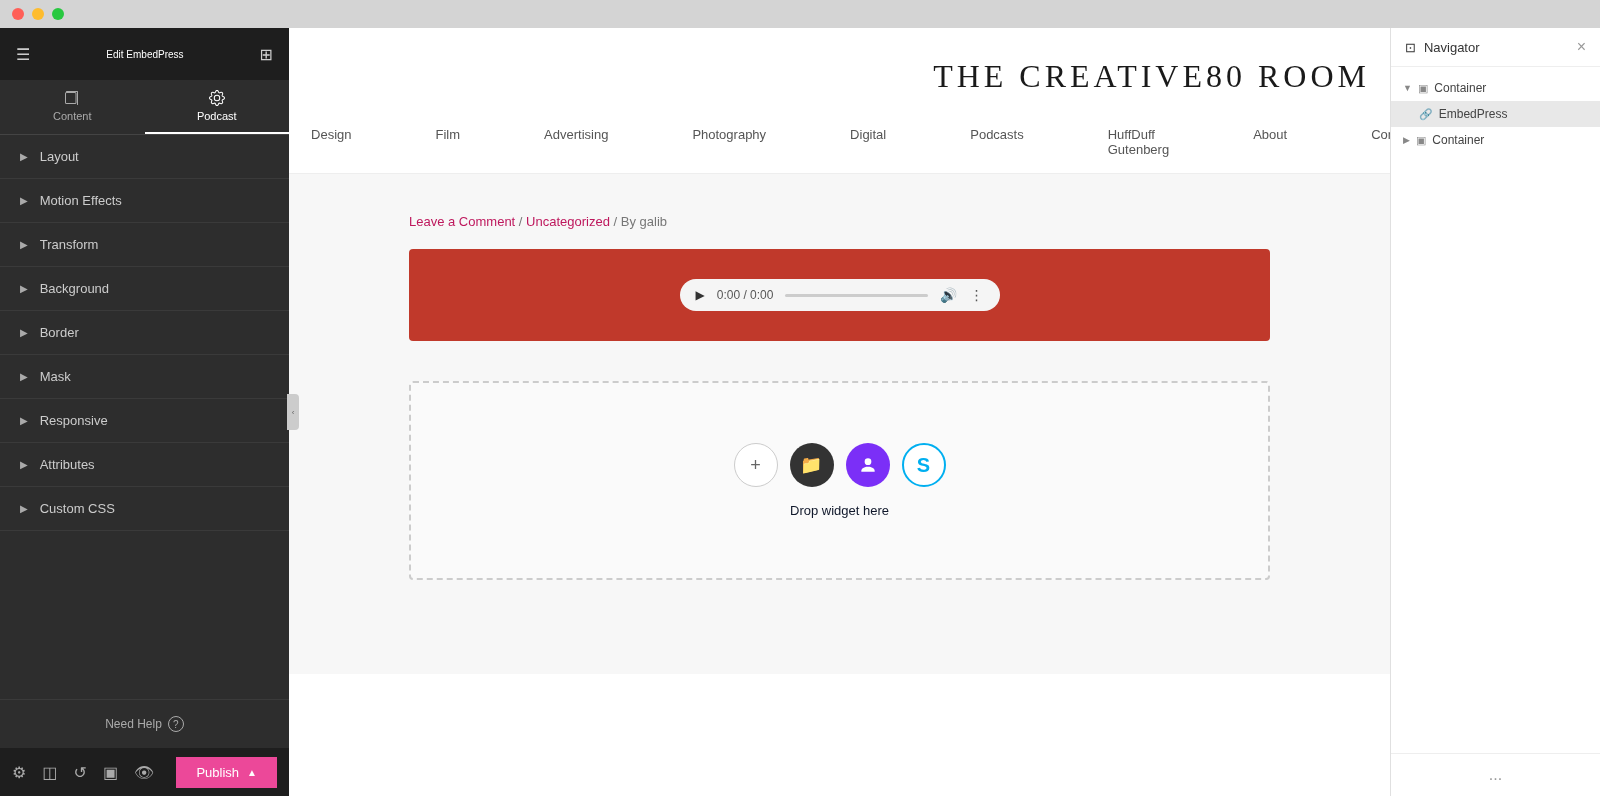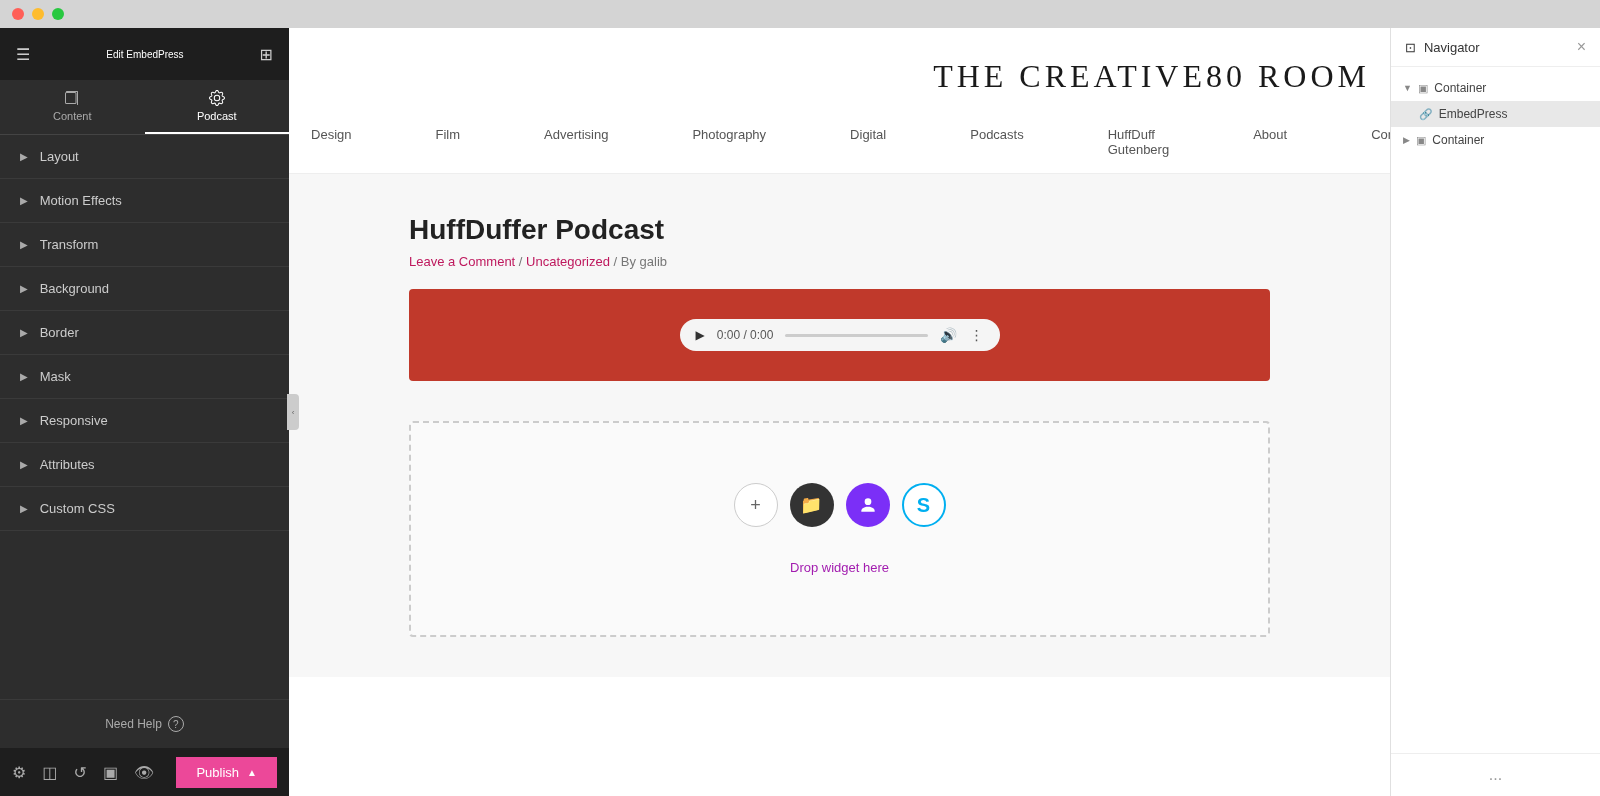--- a/index.html
+++ b/index.html
@@ -313,22 +313,21 @@
       color: #fff;
     }
     .btn-skype {
       background: #fff;
       border: 2px solid #00aff0;
       color: #00aff0;
     }
 
     .drop-zone-text {
       font-size: 13px;
-      color: #a21caf;
-      margin-top: 17px;
+      color: #0f172a;
     }
 
     
     .navigator-panel {
       width: 210px;
       background: #fff;
       border-left: 1px solid #e0e0e0;
       display: flex;
       flex-direction: column;
       flex-shrink: 0;
@@ -492,21 +491,20 @@
         <a class="nav-item">Advertising</a>
         <a class="nav-item">Photography</a>
         <a class="nav-item">Digital</a>
         <a class="nav-item">Podcasts</a>
         <a class="nav-item">HuffDuff Gutenberg</a>
         <a class="nav-item">About</a>
         <a class="nav-item">Contact</a>
       </nav>
 
       <div class="site-content">
-        <h2 class="post-title">HuffDuffer Podcast</h2>
         <p class="post-meta">
           <a>Leave a Comment</a>
           <span> / </span>
           <a>Uncategorized</a>
           <span> / </span>
           <span>By galib</span>
         </p>
 
         <div class="audio-player-container">
           <div class="audio-player">

